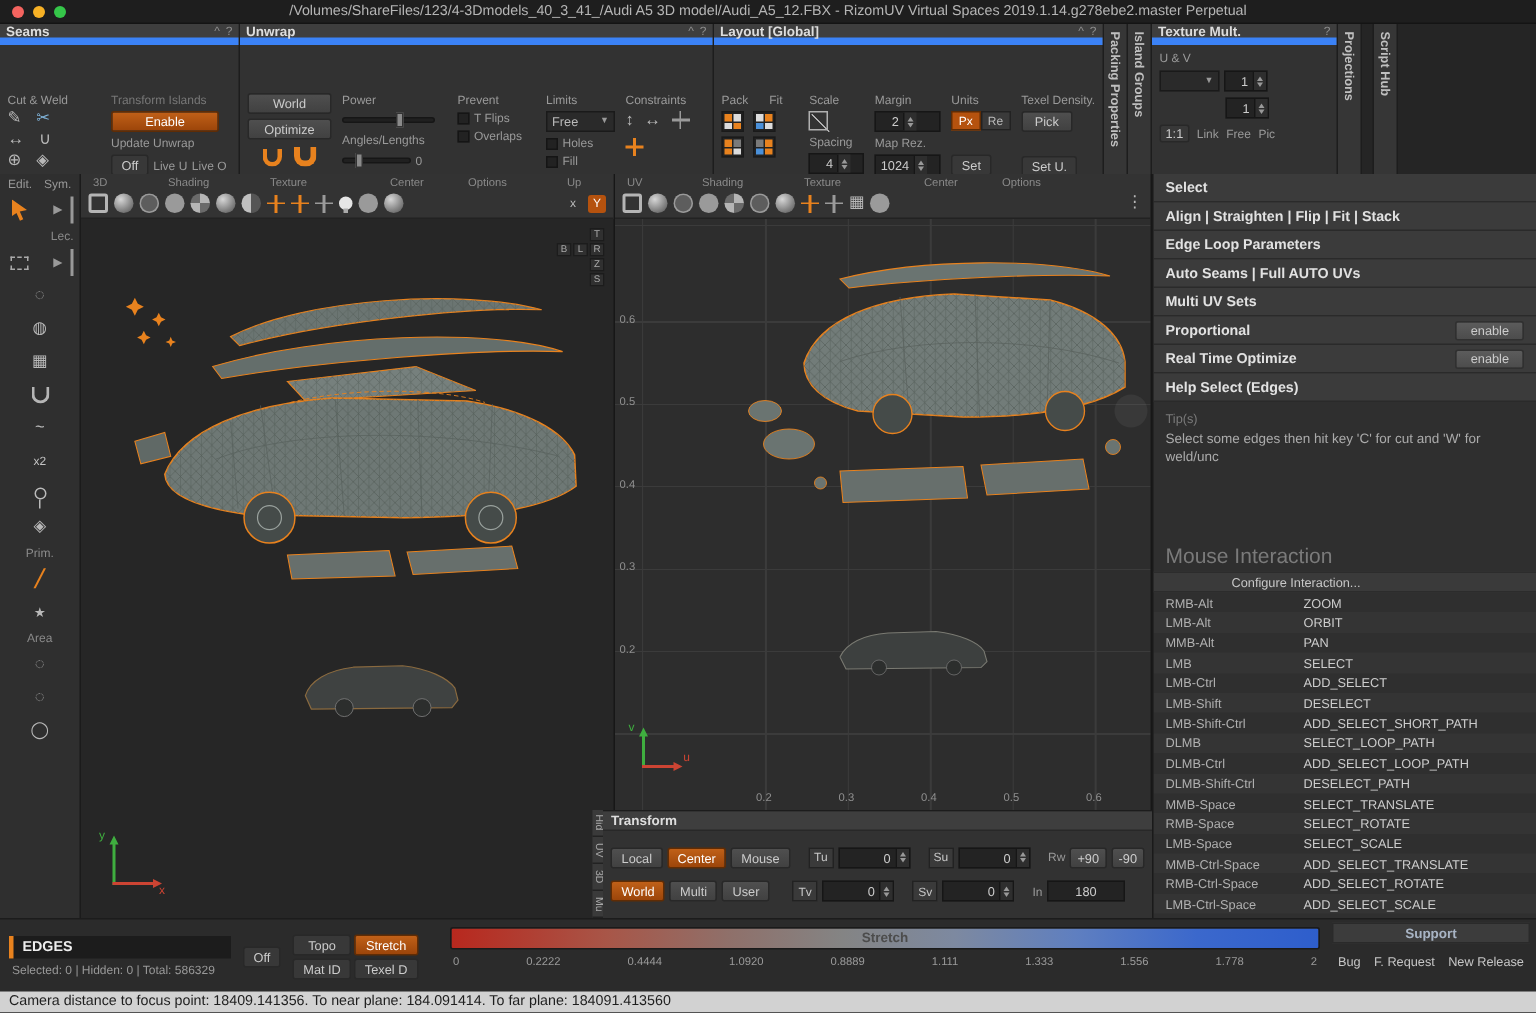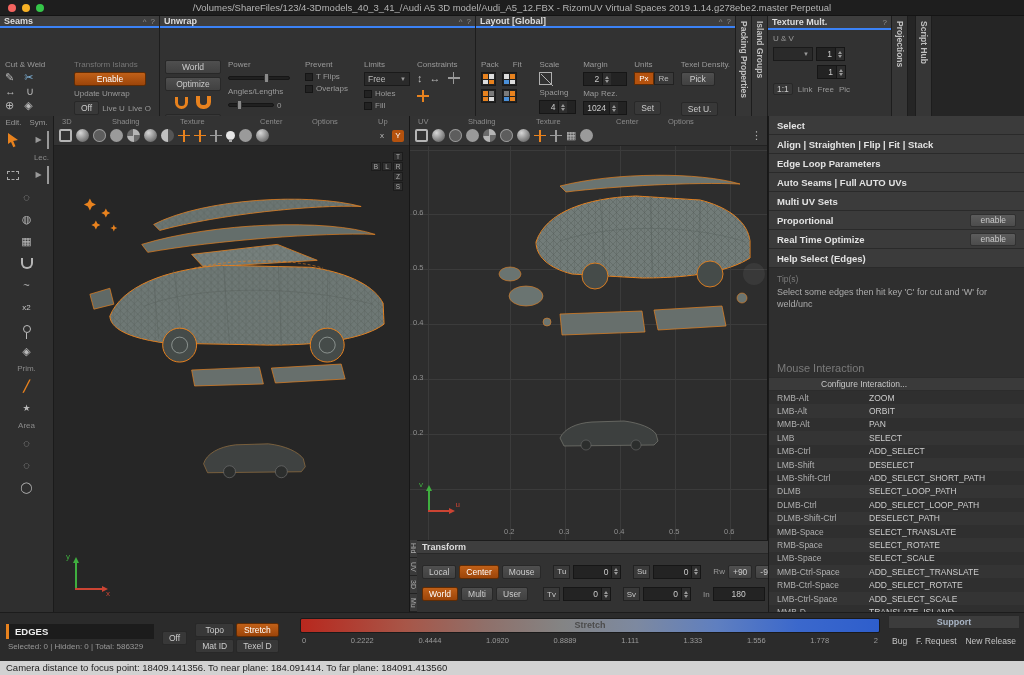--- a/index.html
+++ b/index.html
@@ -10,21 +10,21 @@
   
   .titlebar { position:absolute; top:0; left:0; width:1024px; height:16px; background:#1e1e1e; border-bottom:1px solid #141414; }
   .tl-dots { position:absolute; left:8px; top:4px; display:flex; gap:6px; }
   .tl-dot { width:8px; height:8px; border-radius:50%; }
   .tl-dot.r { background:#f4645f; } .tl-dot.y { background:#f7b125; } .tl-dot.g { background:#35c649; }
   .tl-title { position:absolute; left:0; right:0; top:2px; text-align:center; font-size:9.5px; color:#b5b5b5; white-space:nowrap; }
 
   
   .toolbar-row { position:absolute; top:16px; left:0; width:1024px; height:100px; display:flex; background:#252525; }
   .tb-panel { background:#323232; border-right:1px solid #1d1d1d; display:flex; flex-direction:column; }
-  .tb-head { height:14px; background:#3e3e3e; border-bottom:2px solid #3b82f6; display:flex; align-items:center; justify-content:space-between; padding:0 4px; font-size:9px; font-weight:bold; color:#ddd; }
+  .tb-head { height:14px; background:#3e3e3e; border-bottom:5px solid #3b82f6; display:flex; align-items:center; justify-content:space-between; padding:0 4px; font-size:9px; font-weight:bold; color:#ddd; }
   .tb-head .hicons { display:flex; gap:4px; font-weight:normal; color:#8f8f8f; font-size:8px; }
   .tb-body { flex:1; display:flex; padding:4px 5px; gap:7px; }
   .col { display:flex; flex-direction:column; gap:3px;margin-top:28px; }
   .row { display:flex; align-items:center; gap:3px; }
 
   .btn { display:inline-flex; align-items:center; justify-content:center; background:linear-gradient(#4f4f4f,#414141); border:1px solid #282828; border-radius:2px; color:#ccc; font-size:8.5px; height:14px; padding:0 6px; white-space:nowrap; }
   .btn.on { background:linear-gradient(#c06018,#9c450a); color:#fff; border-color:#5f2c05; }
   .btn.dk { background:#383838; }
   .lbl { font-size:8px; color:#9a9a9a; white-space:nowrap; }
   .lbl.dim { color:#777; }
@@ -136,39 +136,39 @@
   .uv-xlabels span:nth-of-type(5){left:314px}
   .uv-axes { position:absolute; left:12px; top:336px; width:34px; height:36px; }
   .uvax-v { position:absolute; left:6px; top:8px; width:2px; height:22px; background:#3fae3f; }
   .uvax-v::before { content:""; position:absolute; left:-2.5px; top:-5px; border-left:3.5px solid transparent; border-right:3.5px solid transparent; border-bottom:6px solid #3fae3f; }
   .uvax-u { position:absolute; left:6px; top:28px; width:22px; height:2px; background:#cc4433; }
   .uvax-u::before { content:""; position:absolute; right:-5px; top:-2.5px; border-top:3.5px solid transparent; border-bottom:3.5px solid transparent; border-left:6px solid #cc4433; }
   .uvax-vlab { position:absolute; left:-3px; top:-2px; color:#3fae3f; font-size:8px; }
   .uvax-ulab { position:absolute; right:-4px; top:18px; color:#cc4433; font-size:8px; }
 
   
-  .xform-strip { position:absolute; left:0; top:424px; width:358px; height:72px; display:flex; }
+  .xform-strip { position:absolute; left:0; top:424px; width:358px; height:72px; display:flex;justify-content:flex-end; }
   .uv-modetabs { width:13px; display:flex; flex-direction:column; background:#2a2a2a; }
   .uv-modetabs span { writing-mode:vertical-rl; font-size:7px; color:#aaa; background:#3a3a3a; border-bottom:1px solid #222; height:18px; display:flex; align-items:center; justify-content:center; }
   .xform { flex:1; background:#323232; border-top:1px solid #1c1c1c; display:flex; flex-direction:column; }
   .xf-head { height:13px; background:#3e3e3e; border-bottom:1px solid #282828; font-size:9px; font-weight:bold; color:#ddd; padding:0 5px; display:flex; align-items:center; }
   .xf-body { flex:1; display:flex; flex-direction:column; justify-content:space-evenly; padding:2px 5px; }
   .xf-row { display:flex; align-items:center; gap:3px; }
   .xf-tab { width:17px; height:14px; background:#3a3a3a; border:1px solid #222; color:#c8c8c8; font-size:8px; display:flex; align-items:center; justify-content:center; }
   .xf-sp { width:6px; }
 
   
   .rpanel { position:absolute; left:768px; top:116px; width:256px; height:496px; background:#2f2f2f; border-left:1px solid #1a1a1a; display:flex; flex-direction:column; overflow:hidden; }
   .rp-head { height:19px; min-height:19px; background:#3b3b3b; border-bottom:1px solid #2a2a2a; display:flex; align-items:center; padding:0 8px; font-size:9.5px; font-weight:bold; color:#e2e2e2; }
   .rp-head.toggle { justify-content:space-between; }
   .enable-btn { background:linear-gradient(#5c5c5c,#4c4c4c); border:1px solid #303030; border-radius:2px; font-size:8.5px; font-weight:normal; color:#ccc; padding:0 9px; height:13px; display:flex; align-items:center; }
   .tips-label { font-size:8.5px; color:#7a7a7a; padding:6px 8px 2px; }
   .tip-text { font-size:9px; color:#ababab; padding:0 8px; line-height:1.35; height:34px; }
   .rp-spacer { height:38px; }
-  .mi-label { font-size:11px; color:#7a7a7a; padding:4px 8px 3px; }
+  .mi-label { font-size:14px; color:#7a7a7a; padding:4px 8px 3px; }
   .cfg-row { height:14px; display:flex; align-items:center; font-size:8.5px; color:#c8c8c8; background:#3a3a3a; border-top:1px solid #2c2c2c; border-bottom:1px solid #2c2c2c; }
   .cfg-row span { padding-left:52px; }
   .bind-table { flex:1; overflow:hidden; }
   .bind-row { height:13.4px; display:flex; align-items:center; font-size:8.5px; }
   .bind-row:nth-child(even) { background:#343434; }
   .bind-b { width:100px; padding-left:8px; color:#b0b0b0; white-space:nowrap; }
   .bind-a { flex:1; color:#cccccc; white-space:nowrap; }
 
   
   .bottom-row { position:absolute; left:0; top:612px; width:1024px; height:49px; background:#2b2b2b; border-top:1px solid #1c1c1c; }

